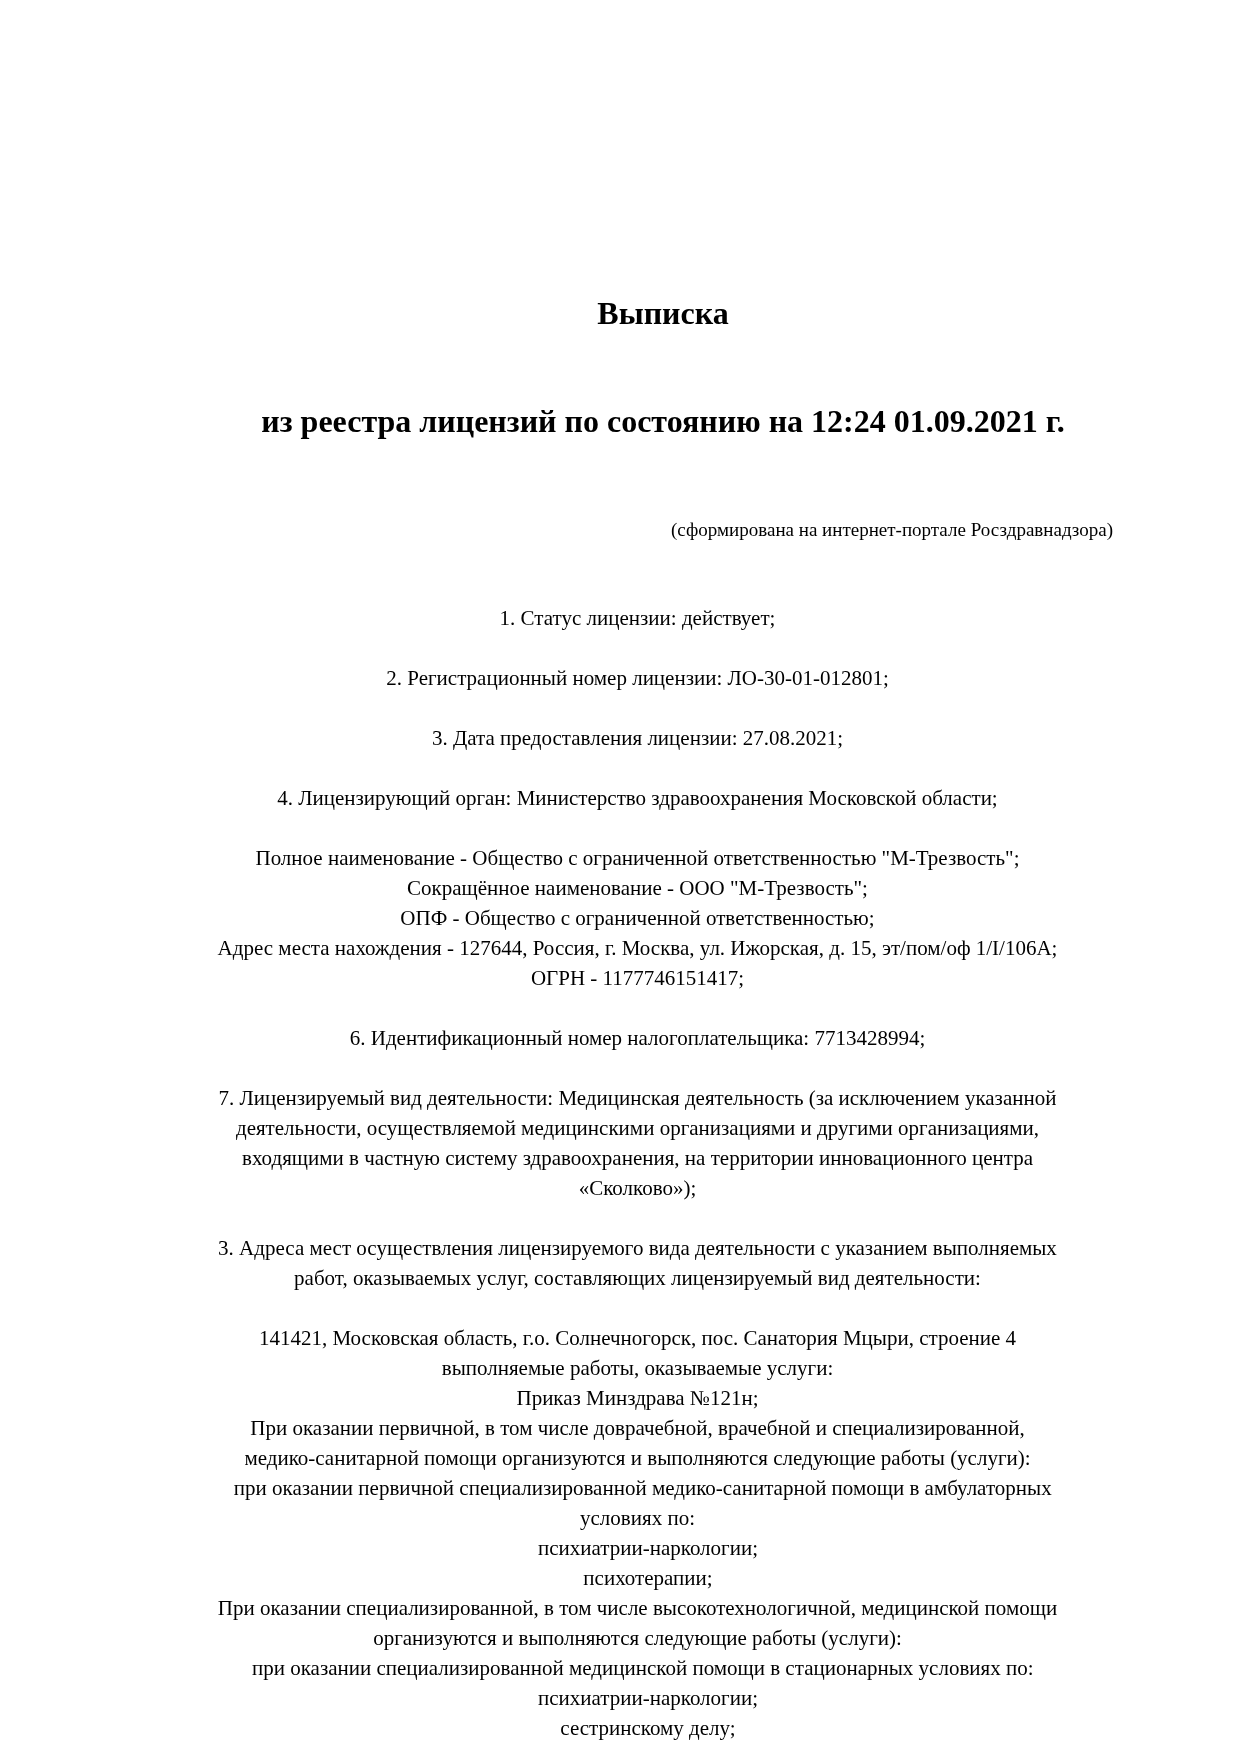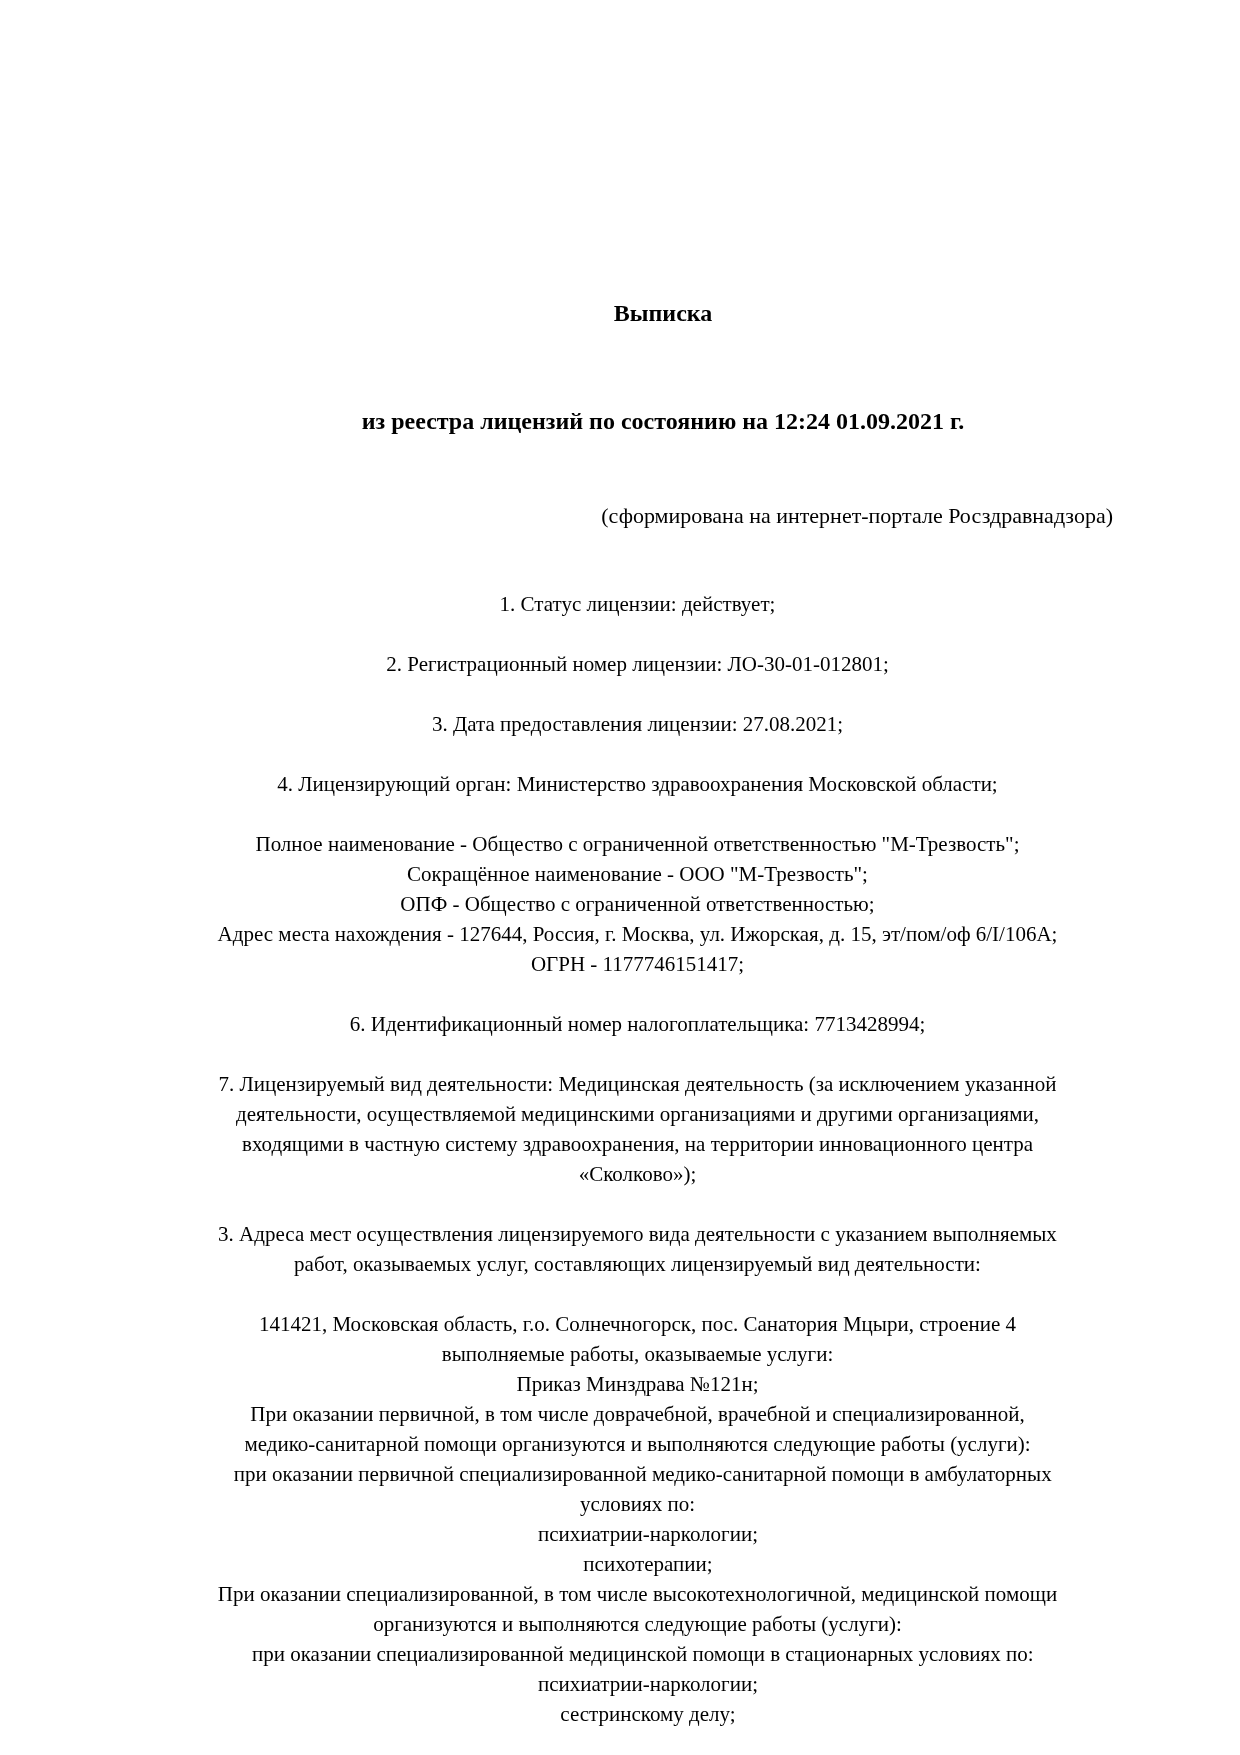--- a/index.html
+++ b/index.html
@@ -12,29 +12,29 @@
     background: #ffffff;
     color: #000000;
     font-family: "Liberation Serif", "DejaVu Serif", serif;
     overflow: hidden;
   }
   .doc-title {
     margin: 223px 0 0 130px;
     width: 1066px;
     text-align: center;
     font-weight: bold;
-    font-size: 24px;
+    font-size: 32px;
     line-height: 36px;
     white-space: pre;
   }
   .gen-note {
-    margin: 29px 0 0 130px;
+    margin: 43px 0 0 130px;
     width: 983px;
     text-align: right;
-    font-size: 22px;
+    font-size: 19px;
     line-height: 24px;
   }
   .content {
     margin: 61px 0 0 130px;
     width: 1015px;
     font-size: 21px;
     line-height: 30px;
   }
   .content p {
     margin: 0 0 30px 0;
@@ -53,21 +53,21 @@
 <div class="gen-note">(сформирована на интернет-портале Росздравнадзора)</div>
 
 <div class="content">
   <p>1. Статус лицензии: действует;</p>
   <p>2. Регистрационный номер лицензии: ЛО-30-01-012801;</p>
   <p>3. Дата предоставления лицензии: 27.08.2021;</p>
   <p>4. Лицензирующий орган: Министерство здравоохранения Московской области;</p>
   <p>Полное наименование - Общество с ограниченной ответственностью "М-Трезвость";
 Сокращённое наименование - ООО "М-Трезвость";
 ОПФ - Общество с ограниченной ответственностью;
-Адрес места нахождения - 127644, Россия, г. Москва, ул. Ижорская, д. 15, эт/пом/оф 6/I/106А;
+Адрес места нахождения - 127644, Россия, г. Москва, ул. Ижорская, д. 15, эт/пом/оф 1/I/106А;
 ОГРН - 1177746151417;</p>
   <p>6. Идентификационный номер налогоплательщика: 7713428994;</p>
   <p>7. Лицензируемый вид деятельности: Медицинская деятельность (за исключением указанной
 деятельности, осуществляемой медицинскими организациями и другими организациями,
 входящими в частную систему здравоохранения, на территории инновационного центра
 «Сколково»);</p>
   <p>3. Адреса мест осуществления лицензируемого вида деятельности с указанием выполняемых
 работ, оказываемых услуг, составляющих лицензируемый вид деятельности:</p>
   <p>141421, Московская область, г.о. Солнечногорск, пос. Санатория Мцыри, строение 4
 выполняемые работы, оказываемые услуги:

